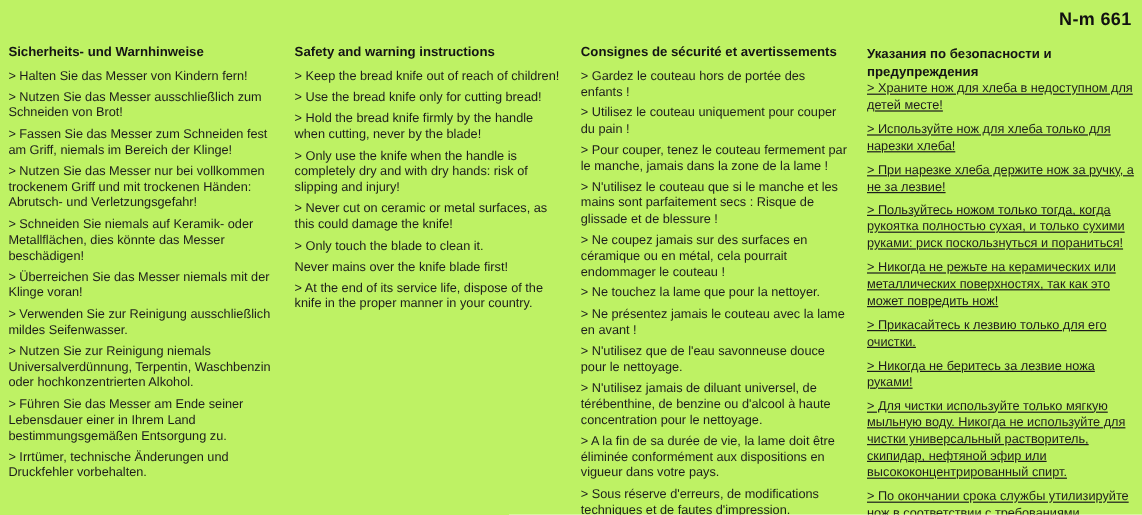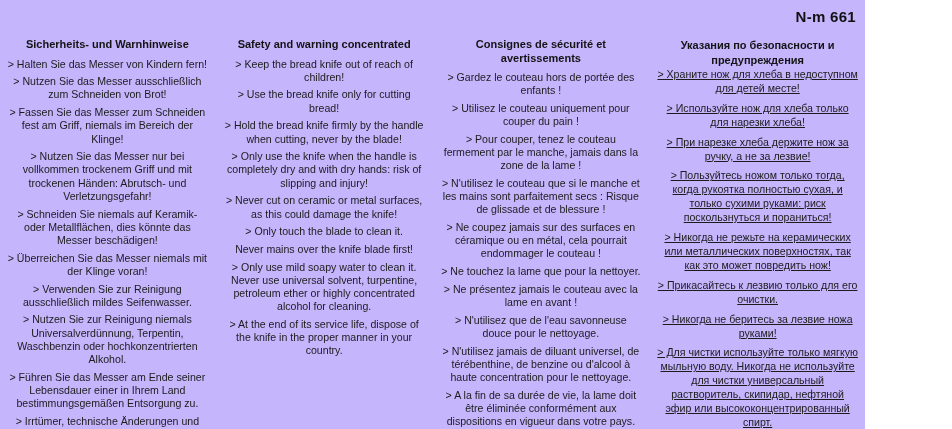--- a/index.html
+++ b/index.html
@@ -8,25 +8,24 @@
     padding: 0;
     background: #ffffff;
   }
   body {
     font-family: "Liberation Sans", sans-serif;
     color: #1c1c1c;
     -webkit-font-smoothing: antialiased;
   }
   .page {
     position: relative;
-    width: 865px;
+    width: 952px;
     height: 429px;
-    background: #c4b5fd;
+    background: #bef264;
     overflow: hidden;
-    text-align: center;
   }
   .model-number {
     position: absolute;
     top: 8px;
     right: 9px;
     font-size: 15px;
     font-weight: 700;
     letter-spacing: 0.3px;
     color: #111111;
   }
@@ -78,29 +77,28 @@
         <p>&gt; Fassen Sie das Messer zum Schneiden fest am Griff, niemals im Bereich der Klinge!</p>
         <p>&gt; Nutzen Sie das Messer nur bei vollkommen trockenem Griff und mit trockenen Händen: Abrutsch- und Verletzungsgefahr!</p>
         <p>&gt; Schneiden Sie niemals auf Keramik- oder Metallflächen, dies könnte das Messer beschädigen!</p>
         <p>&gt; Überreichen Sie das Messer niemals mit der Klinge voran!</p>
         <p>&gt; Verwenden Sie zur Reinigung ausschließlich mildes Seifenwasser.</p>
         <p>&gt; Nutzen Sie zur Reinigung niemals Universalverdünnung, Terpentin, Waschbenzin oder hochkonzentrierten Alkohol.</p>
         <p>&gt; Führen Sie das Messer am Ende seiner Lebensdauer einer in Ihrem Land bestimmungsgemäßen Entsorgung zu.</p>
         <p>&gt; Irrtümer, technische Änderungen und Druckfehler vorbehalten.</p>
       </section>
       <section class="col col-en">
-        <h2>Safety and warning concentrated</h2>
+        <h2>Safety and warning instructions</h2>
         <p>&gt; Keep the bread knife out of reach of children!</p>
         <p>&gt; Use the bread knife only for cutting bread!</p>
         <p>&gt; Hold the bread knife firmly by the handle when cutting, never by the blade!</p>
         <p>&gt; Only use the knife when the handle is completely dry and with dry hands: risk of slipping and injury!</p>
         <p>&gt; Never cut on ceramic or metal surfaces, as this could damage the knife!</p>
         <p>&gt; Only touch the blade to clean it.</p>
         <p>Never mains over the knife blade first!</p>
-        <p>&gt; Only use mild soapy water to clean it. Never use universal solvent, turpentine, petroleum ether or highly concentrated alcohol for cleaning.</p>
         <p>&gt; At the end of its service life, dispose of the knife in the proper manner in your country.</p>
       </section>
       <section class="col col-fr">
         <h2>Consignes de sécurité et avertissements</h2>
         <p>&gt; Gardez le couteau hors de portée des enfants !</p>
         <p>&gt; Utilisez le couteau uniquement pour couper du pain !</p>
         <p>&gt; Pour couper, tenez le couteau fermement par le manche, jamais dans la zone de la lame !</p>
         <p>&gt; N'utilisez le couteau que si le manche et les mains sont parfaitement secs : Risque de glissade et de blessure !</p>
         <p>&gt; Ne coupez jamais sur des surfaces en céramique ou en métal, cela pourrait endommager le couteau !</p>
         <p>&gt; Ne touchez la lame que pour la nettoyer.</p>

